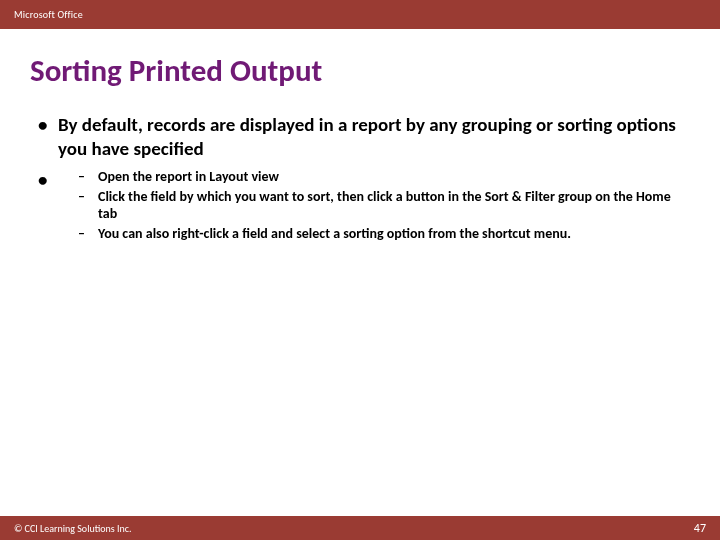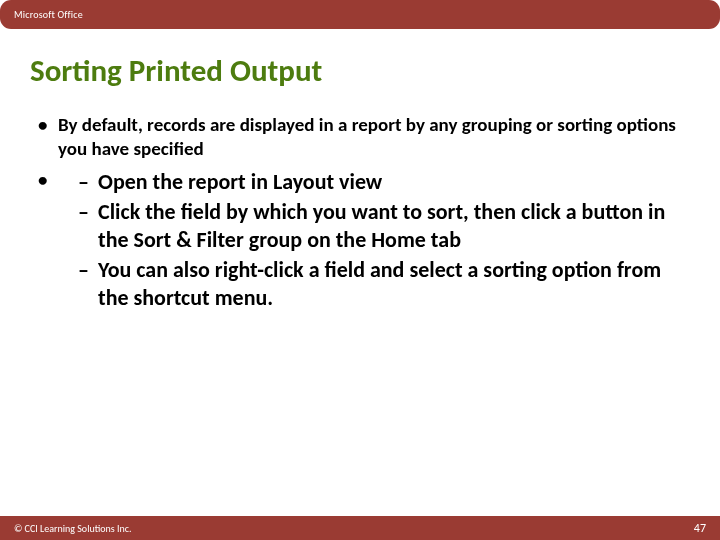--- a/index.html
+++ b/index.html
@@ -8,34 +8,33 @@
     height: 540px;
     background: #ffffff;
     font-family: "Segoe UI", Calibri, Arial, sans-serif;
     position: relative;
     overflow: hidden;
   }
   .header-bar {
     background: #9a3b33;
     padding: 8px 14px 8px 14px;
     color: #ffffff;
-    border-radius: 11px;
   }
   .header-superscript {
     font-size: 10px;
     font-weight: 400;
     letter-spacing: 0.2px;
   }
   .header-title {
     font-size: 15px;
     font-weight: 700;
     margin-top: 0px;
   }
   .slide-title {
-    color: #4d7c0f;
+    color: #701a75;
     font-size: 31px;
     font-weight: 700;
     margin: 22px 0 0 30px;
   }
   .content {
     margin: 24px 32px 0 32px;
     font-size: 19px;
     color: #000;
     line-height: 1.28;
     font-weight: bold;
@@ -52,46 +51,46 @@
     content: "•";
     position: absolute;
     left: 6px;
     top: 0;
     font-size: 19px;
   }
   .sub-bullets {
     list-style: none;
     margin-top: 6px;
     margin-left: 16px;
-    font-size: 22px;
+    font-size: 14px;
   }
   .sub-bullets > li {
     position: relative;
     padding-left: 24px;
     margin-bottom: 2px;
   }
   .sub-bullets > li::before {
     content: "–";
     position: absolute;
     left: 4px;
     top: 0;
   }
   .footer-bar {
     position: absolute;
     bottom: 0;
     left: 0;
     right: 0;
     background: #9a3b33;
-    height: 16px;
+    height: 24px;
     color: #ffffff;
     font-size: 10px;
     display: flex;
     align-items: center;
     justify-content: space-between;
-    padding: 12px 14px;
+    padding: 4px 14px;
     margin-top: 30px;
   }
   .page-num {
     font-size: 12px;
   }
 </style>
 </head>
 <body>
 
 <div class="header-bar">

